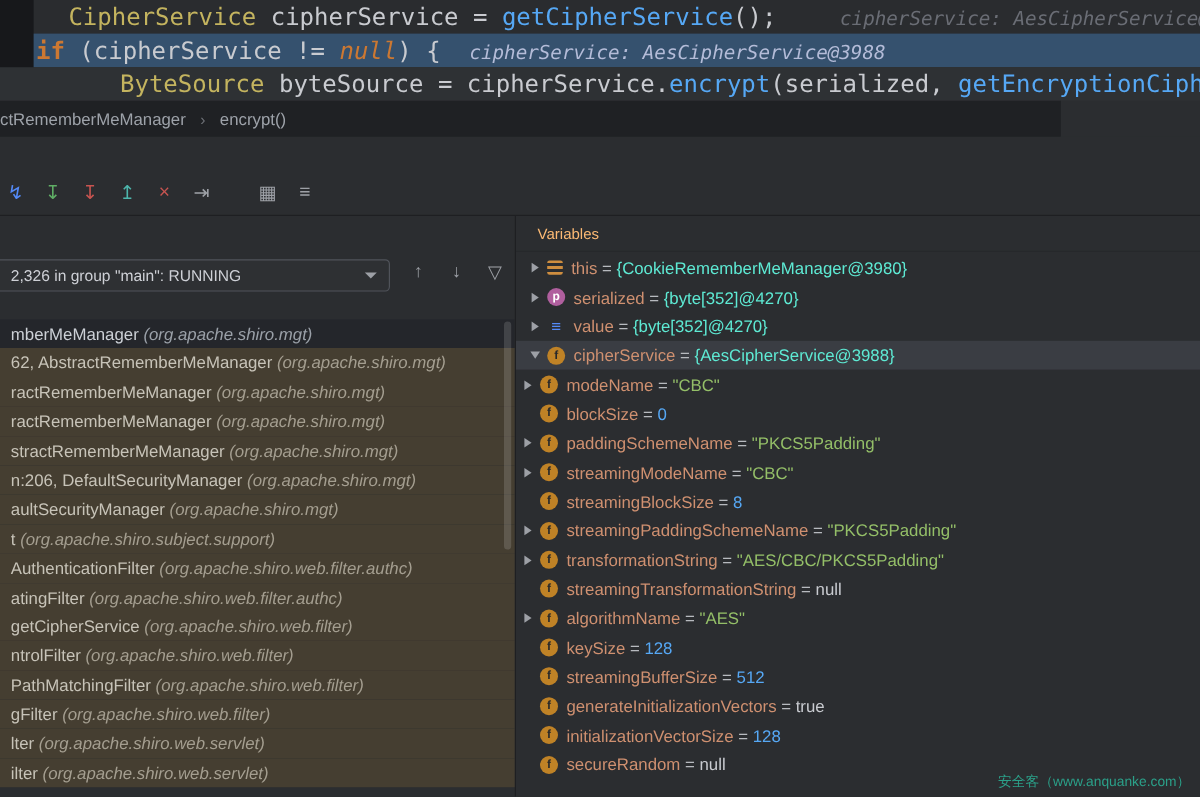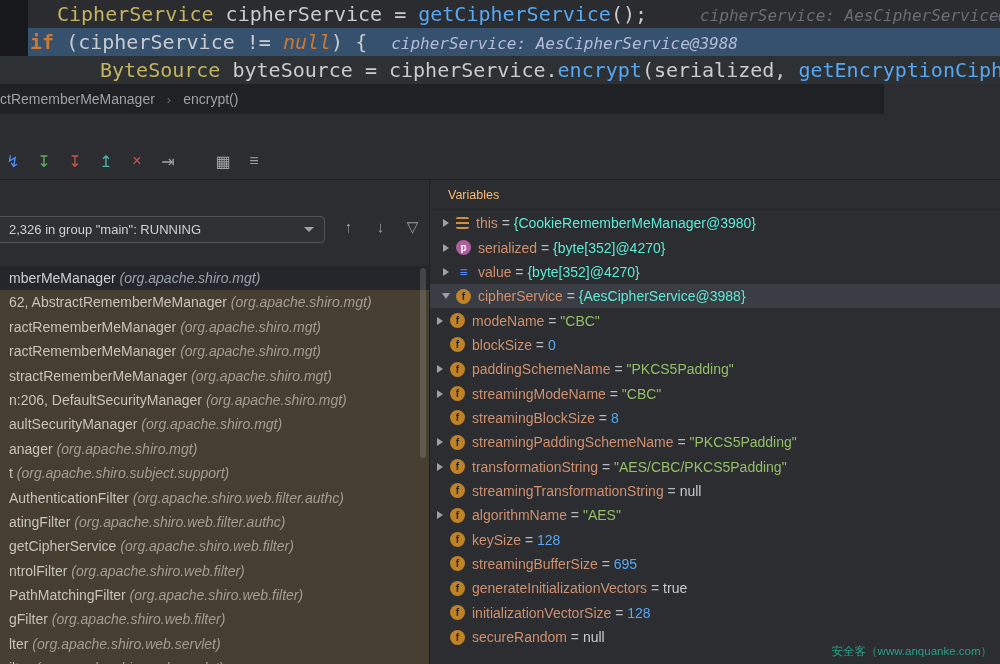--- a/index.html
+++ b/index.html
@@ -124,21 +124,20 @@
         <span class="ft-ic">▽</span>
       </div>
       <div class="frames-list">
         <div class="frow sel"><span class="floc">mberMeManager </span><span class="fpkg">(org.apache.shiro.mgt)</span></div>
         <div class="frow lib"><span class="floc">62, AbstractRememberMeManager </span><span class="fpkg">(org.apache.shiro.mgt)</span></div>
         <div class="frow lib"><span class="floc">ractRememberMeManager </span><span class="fpkg">(org.apache.shiro.mgt)</span></div>
         <div class="frow lib"><span class="floc">ractRememberMeManager </span><span class="fpkg">(org.apache.shiro.mgt)</span></div>
         <div class="frow lib"><span class="floc">stractRememberMeManager </span><span class="fpkg">(org.apache.shiro.mgt)</span></div>
         <div class="frow lib"><span class="floc">n:206, DefaultSecurityManager </span><span class="fpkg">(org.apache.shiro.mgt)</span></div>
         <div class="frow lib"><span class="floc">aultSecurityManager </span><span class="fpkg">(org.apache.shiro.mgt)</span></div>
-        <div class="frow lib"><span class="floc">anager </span><span class="fpkg">(org.apache.shiro.mgt)</span></div>
         <div class="frow lib"><span class="floc">t </span><span class="fpkg">(org.apache.shiro.subject.support)</span></div>
         <div class="frow lib"><span class="floc">AuthenticationFilter </span><span class="fpkg">(org.apache.shiro.web.filter.authc)</span></div>
         <div class="frow lib"><span class="floc">atingFilter </span><span class="fpkg">(org.apache.shiro.web.filter.authc)</span></div>
         <div class="frow lib"><span class="floc">getCipherService </span><span class="fpkg">(org.apache.shiro.web.filter)</span></div>
         <div class="frow lib"><span class="floc">ntrolFilter </span><span class="fpkg">(org.apache.shiro.web.filter)</span></div>
         <div class="frow lib"><span class="floc">PathMatchingFilter </span><span class="fpkg">(org.apache.shiro.web.filter)</span></div>
         <div class="frow lib"><span class="floc">gFilter </span><span class="fpkg">(org.apache.shiro.web.filter)</span></div>
         <div class="frow lib"><span class="floc">lter </span><span class="fpkg">(org.apache.shiro.web.servlet)</span></div>
         <div class="frow lib"><span class="floc">ilter </span><span class="fpkg">(org.apache.shiro.web.servlet)</span></div>
         <div class="fscroll"></div>
@@ -172,21 +171,21 @@
         <div class="vrow child"><span class="varr"><span class="tri right"></span></span><span class="vic ic-field"></span><span class="vname">streamingPaddingSchemeName</span><span class="veq"> = </span><span class="vv-str">"PKCS5Padding"</span></div>
 
         <div class="vrow child"><span class="varr"><span class="tri right"></span></span><span class="vic ic-field"></span><span class="vname">transformationString</span><span class="veq"> = </span><span class="vv-str">"AES/CBC/PKCS5Padding"</span></div>
 
         <div class="vrow child"><span class="varr"><span class="tri none"></span></span><span class="vic ic-field"></span><span class="vname">streamingTransformationString</span><span class="veq"> = </span><span class="vv-plain">null</span></div>
 
         <div class="vrow child"><span class="varr"><span class="tri right"></span></span><span class="vic ic-field"></span><span class="vname">algorithmName</span><span class="veq"> = </span><span class="vv-str">"AES"</span></div>
 
         <div class="vrow child"><span class="varr"><span class="tri none"></span></span><span class="vic ic-field"></span><span class="vname">keySize</span><span class="veq"> = </span><span class="vv-num">128</span></div>
 
-        <div class="vrow child"><span class="varr"><span class="tri none"></span></span><span class="vic ic-field"></span><span class="vname">streamingBufferSize</span><span class="veq"> = </span><span class="vv-num">695</span></div>
+        <div class="vrow child"><span class="varr"><span class="tri none"></span></span><span class="vic ic-field"></span><span class="vname">streamingBufferSize</span><span class="veq"> = </span><span class="vv-num">512</span></div>
 
         <div class="vrow child"><span class="varr"><span class="tri none"></span></span><span class="vic ic-field"></span><span class="vname">generateInitializationVectors</span><span class="veq"> = </span><span class="vv-plain">true</span></div>
 
         <div class="vrow child"><span class="varr"><span class="tri none"></span></span><span class="vic ic-field"></span><span class="vname">initializationVectorSize</span><span class="veq"> = </span><span class="vv-num">128</span></div>
 
         <div class="vrow child"><span class="varr"><span class="tri none"></span></span><span class="vic ic-field"></span><span class="vname">secureRandom</span><span class="veq"> = </span><span class="vv-plain">null</span></div>
 
       </div>
     </div>
   </div>

